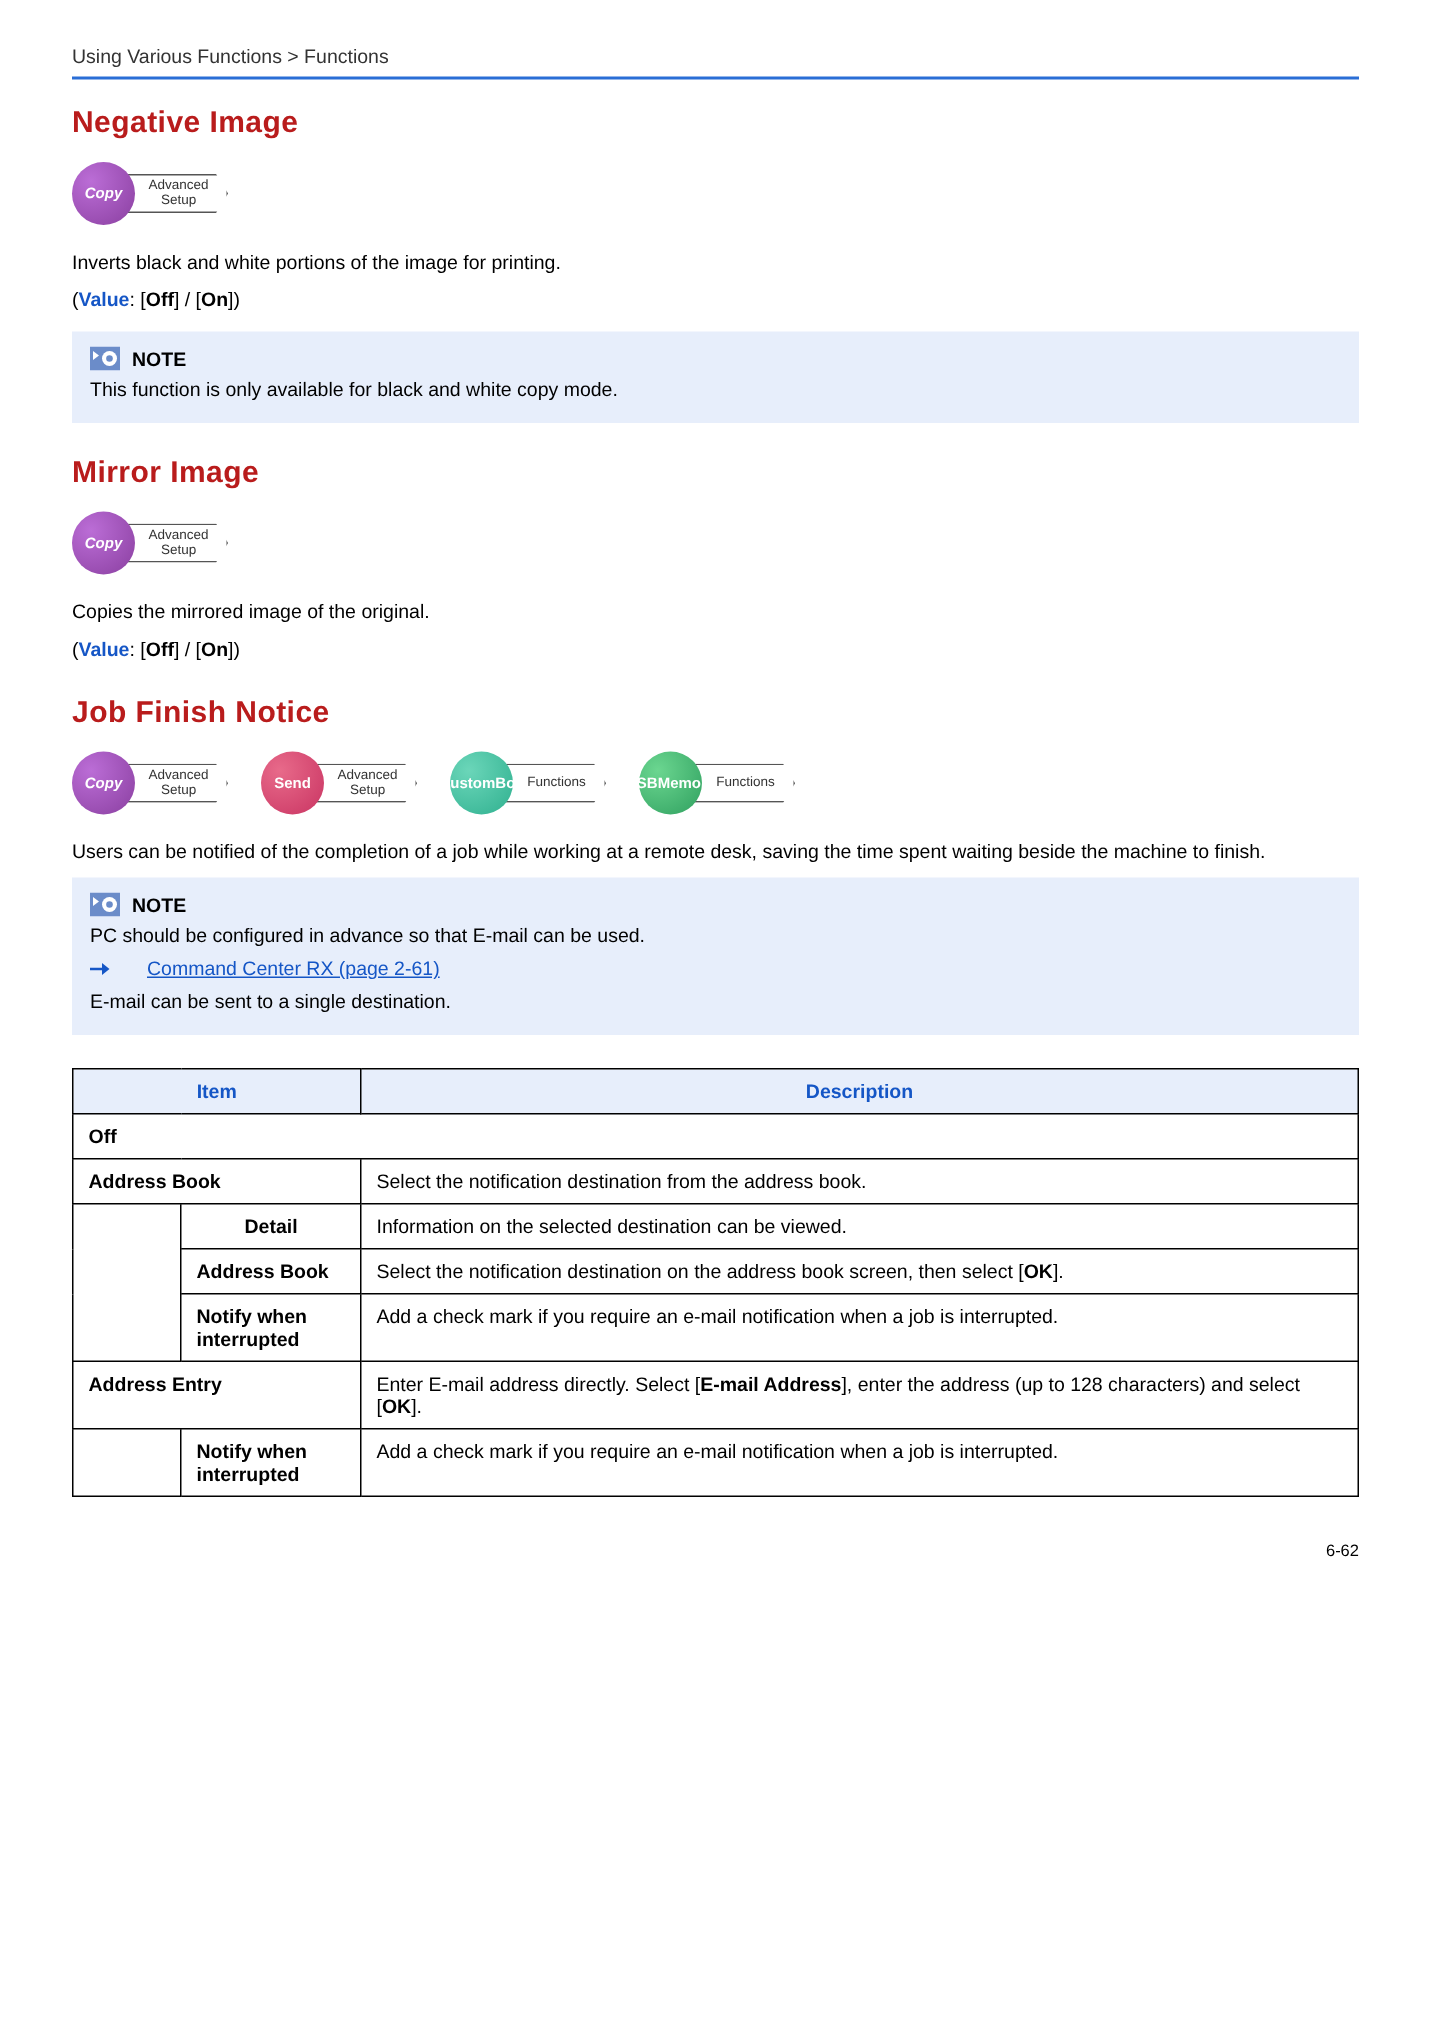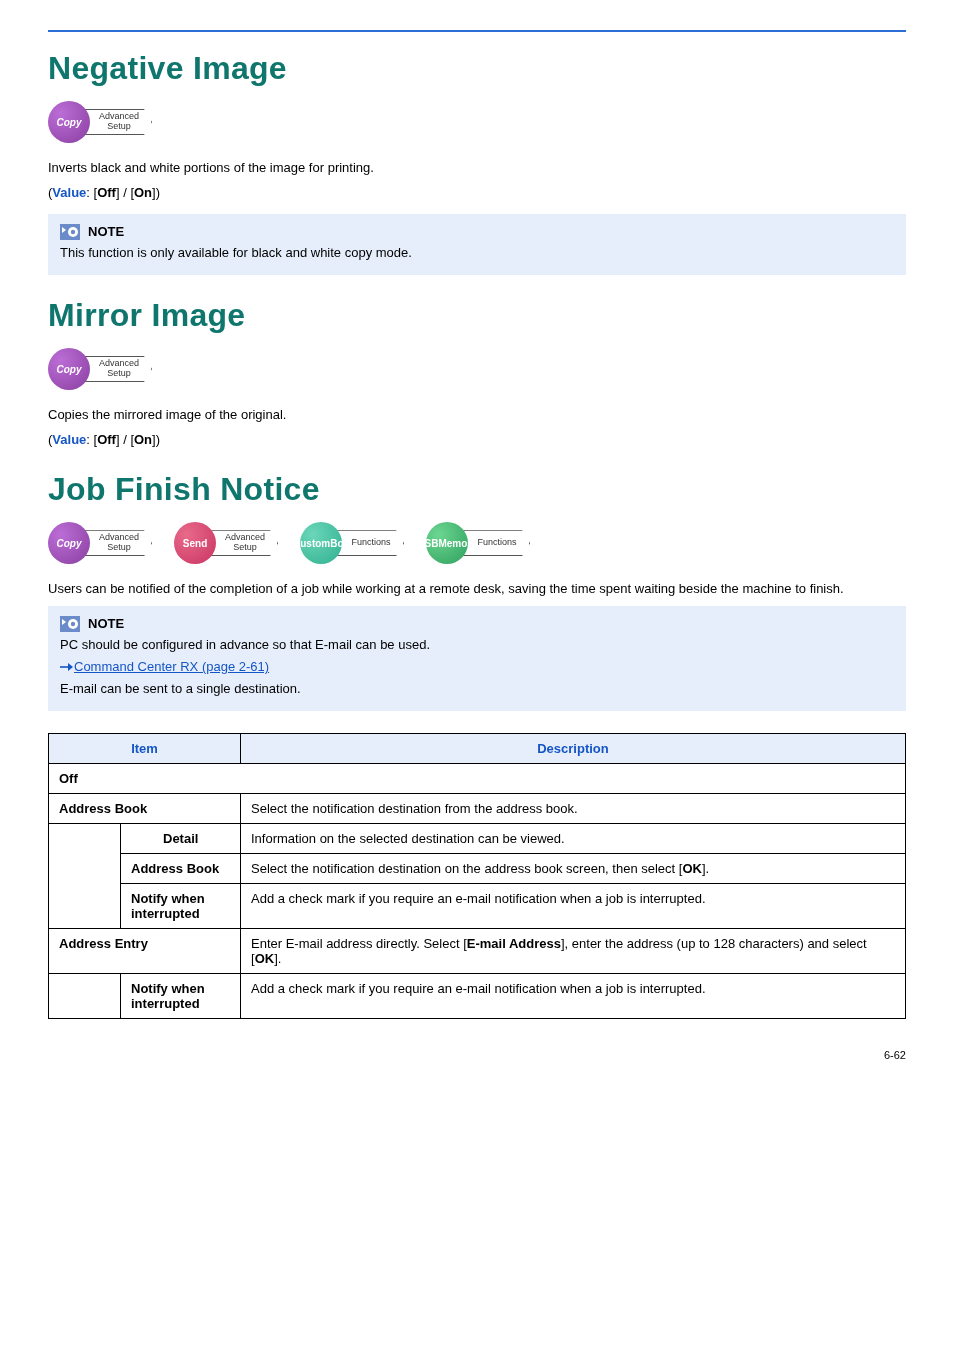--- a/index.html
+++ b/index.html
@@ -1,53 +1,54 @@
 <!DOCTYPE html>
 <html><head>
 <meta charset="utf-8">
 <style>
   * { box-sizing: border-box; margin: 0; padding: 0; }
   body { font-family: Arial, Helvetica, sans-serif; font-size: 13px; color: #000; background: #fff; width: 954px; }
   .page { padding: 30px 48px 30px 48px; }
   .breadcrumb { font-size: 13px; color: #333; margin-bottom: 6px; }
   .hr-blue { height: 2px; background: #2a6ed6; border: none; margin-bottom: 18px; }
-  .h-section { font-family: Arial, Helvetica, sans-serif; font-size: 32px; font-weight: bold; color: #0f766e; margin-bottom: 14px; letter-spacing: 0.3px; }
+  .h-section { font-family: Arial, Helvetica, sans-serif; font-size: 20px; font-weight: bold; color: #b91c1c; margin-bottom: 14px; letter-spacing: 0.3px; }
   .badges { display: flex; align-items: center; gap: 0; margin-bottom: 16px; flex-wrap: wrap; }
   .badge-pair { display: flex; align-items: center; margin-right: 22px; }
   .badge-circle { width: 42px; height: 42px; border-radius: 50%; color: #fff; font-size: 10px; font-weight: bold; display: flex; align-items: center; justify-content: center; position: relative; z-index: 2; text-align: center; line-height: 1.1; }
   .bg-purple { background: radial-gradient(circle at 30% 30%, #bb6dd6, #8a3fa0); font-style: italic; }
   .bg-red { background: radial-gradient(circle at 30% 30%, #e86a8a, #c93462); }
   .bg-teal { background: radial-gradient(circle at 30% 30%, #6bd6b9, #2fb08f); }
   .bg-green { background: radial-gradient(circle at 30% 30%, #6bd690, #2fa05f); }
   .badge-tag { margin-left: -6px; font-size: 9px; color: #333; height: 26px; line-height: 1.1; padding: 2px 12px 2px 14px; background: #fff; border: 1px solid #555; border-left: 1px solid #555; clip-path: polygon(0 0, calc(100% - 8px) 0, 100% 50%, calc(100% - 8px) 100%, 0 100%); display: flex; flex-direction: column; justify-content: center; align-items: center; min-width: 68px; }
   .body-text { font-size: 13px; color: #000; margin-bottom: 8px; line-height: 1.4; }
   .value-line { font-size: 13px; margin-bottom: 14px; }
   .value-line .vlabel { color: #1556c6; font-weight: bold; }
   .note-box { background: #e7eefb; padding: 10px 12px 12px 12px; margin-bottom: 22px; }
-  .note-header { display: flex; align-items: flex-start; gap: 8px; margin-bottom: 4px; }
+  .note-header { display: flex; align-items: center; gap: 8px; margin-bottom: 4px; }
   .note-icon { display: inline-flex; }
   .note-label { font-weight: bold; font-size: 13px; }
   .note-text { font-size: 13px; line-height: 1.45; color: #000; }
-  .link-row { display: flex; align-items: center; gap: 0; margin: 4px 0 6px 0; }
+  .link-row { display: flex; align-items: center; gap: 24px; margin: 4px 0 6px 0; }
   .arrow-icon { display: inline-flex; }
   .link { color: #1556c6; text-decoration: underline; font-size: 13px; }
   .section-gap { height: 10px; }
   table.opts { width: 100%; border-collapse: collapse; margin-top: 18px; }
   table.opts th, table.opts td { border: 1px solid #000; padding: 7px 10px; font-size: 13px; vertical-align: top; text-align: left; }
   table.opts th { background: #e7eefb; text-align: center; color: #1556c6; font-weight: bold; margin-top: 40px; }
   .row-header-full { font-weight: bold; background: #fff; }
   .cell-label { font-weight: bold; }
   .indent-blank { border-right: 1px solid #000; }
   .page-num { text-align: right; font-size: 11px; margin-top: 30px; }
 </style>
 </head>
 <body>
 
 <div class="page">
 
+  <div class="breadcrumb">Using Various Functions &gt; Functions</div>
   <hr class="hr-blue">
 
   <h2 class="h-section">Negative Image</h2>
   <div class="badges">
     <div class="badge-pair">
       <div class="badge-circle bg-purple">Copy</div>
       <div class="badge-tag">
           <span>Advanced</span>
           <span>Setup</span>
         </div>

